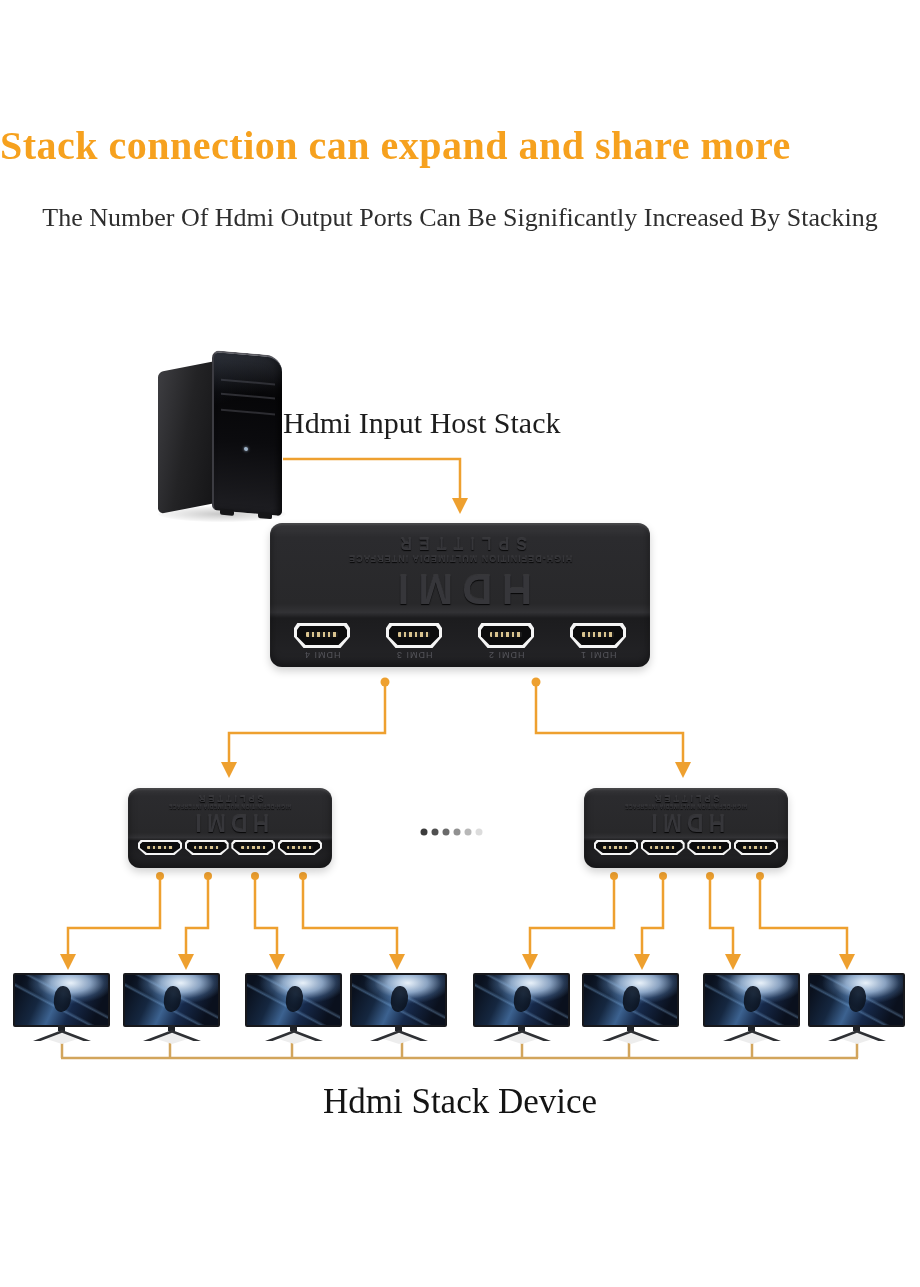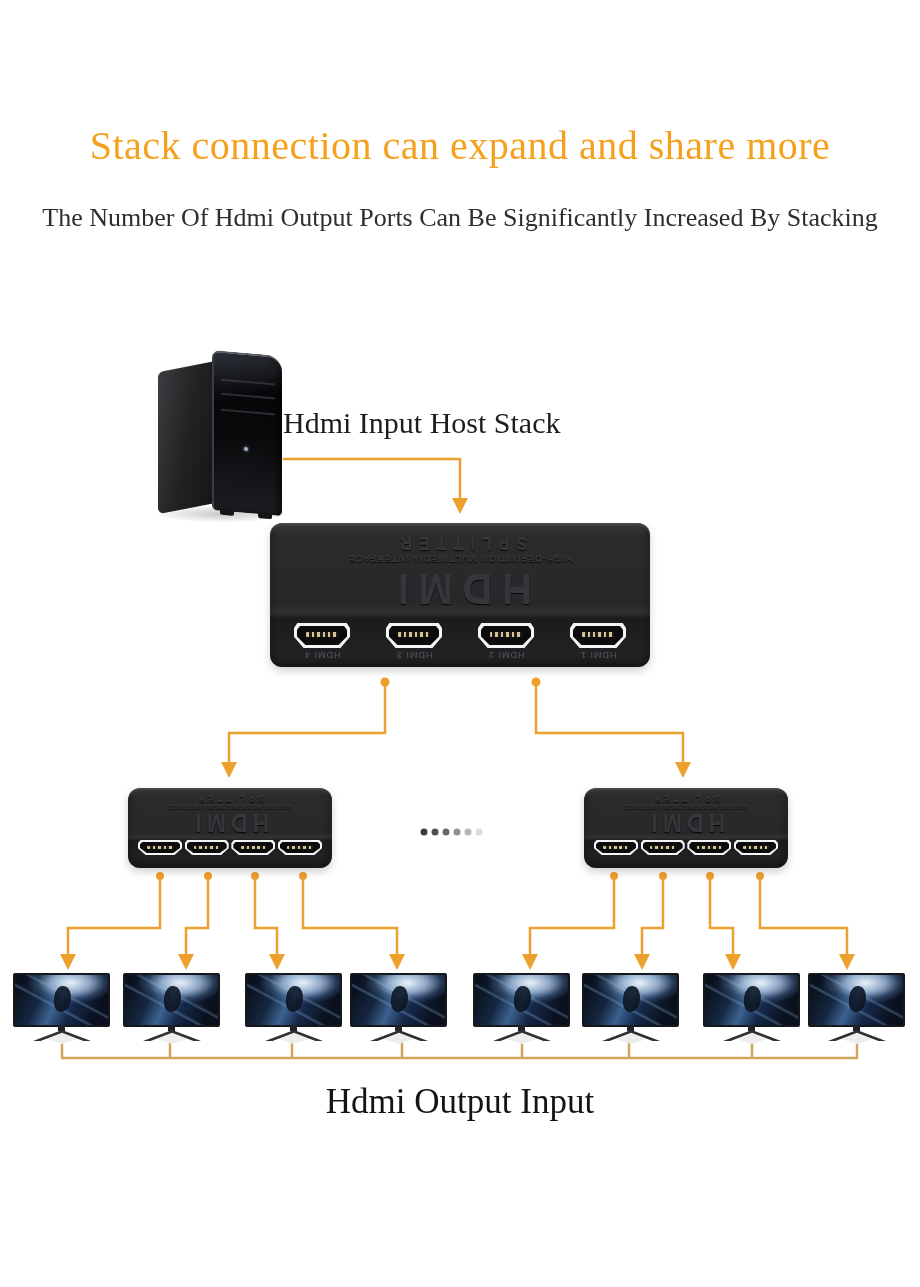--- a/index.html
+++ b/index.html
@@ -2,22 +2,22 @@
 <html style="--title_orange: #F6A11E; --subtitle_dark: #2E2E2E; --connector_orange: #EEA02F; --bracket_tan: #D2A55C;"><head>
 <meta charset="utf-8">
 <style>
   html,body { margin:0; padding:0; background:#ffffff; }
   body { width:920px; height:1287px; position:relative; overflow:hidden;
          font-family:"Liberation Serif", serif; }
 
   .abs { position:absolute; }
 
   
-  .title { left:0; right:0; top:122px; text-align:center;
-           font-size:40px; font-weight:normal; color:var(--title_orange,#F6A11E);
+  .title { left:0; right:0; top:122px; 
+           font-size:40px; font-weight:bold; color:var(--title_orange,#F6A11E);
            letter-spacing:0.5px; }
   .subtitle { left:0; right:0; top:203px; text-align:center;
               font-size:26px; color:var(--subtitle_dark,#2E2E2E); }
   .host-label { left:283px; top:406px; font-size:30px; color:#1d1d1d; }
   .output-label { left:0; right:0; top:1082px; text-align:center;
                   font-size:35px; color:#141414; }
 
   
   svg.wires { left:0; top:0; pointer-events:none; }
   .wire { fill:none; stroke:var(--connector_orange,#EEA02F); stroke-width:2.5px; }
@@ -328,13 +328,13 @@
   <div class="mon-diamond"></div>
   <div class="mon-legs"></div>
 </div>
 <div class="abs monitor" style="left:808px">
   <div class="mon-screen"></div>
   <div class="mon-neck"></div>
   <div class="mon-diamond"></div>
   <div class="mon-legs"></div>
 </div>
 
-<div class="abs output-label">Hdmi Output Input</div>
+<div class="abs output-label">Hdmi Stack Device</div>
 
 </body></html>

